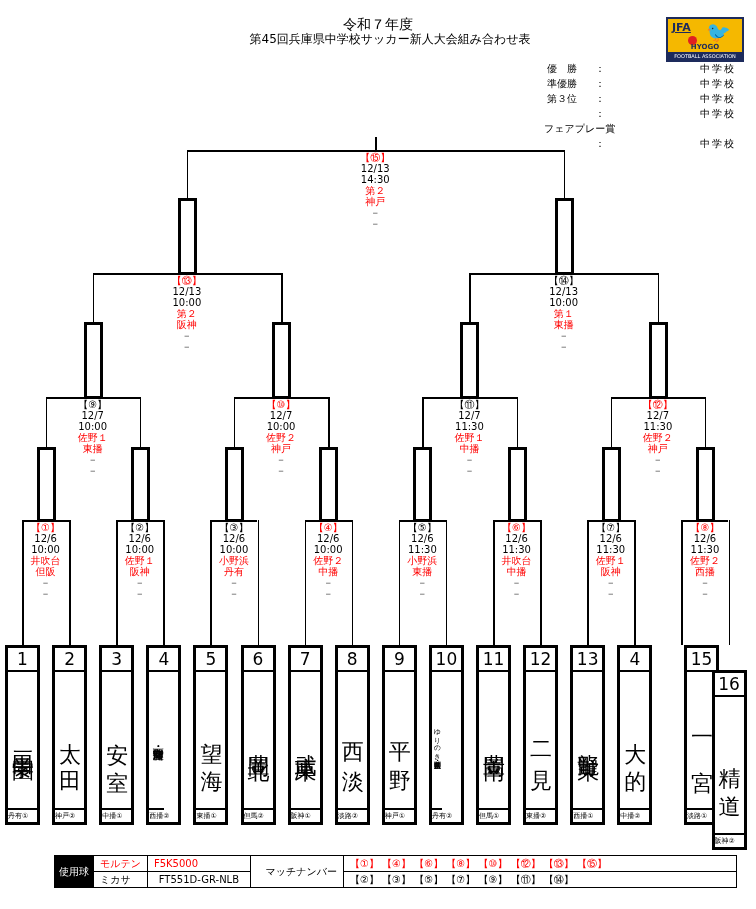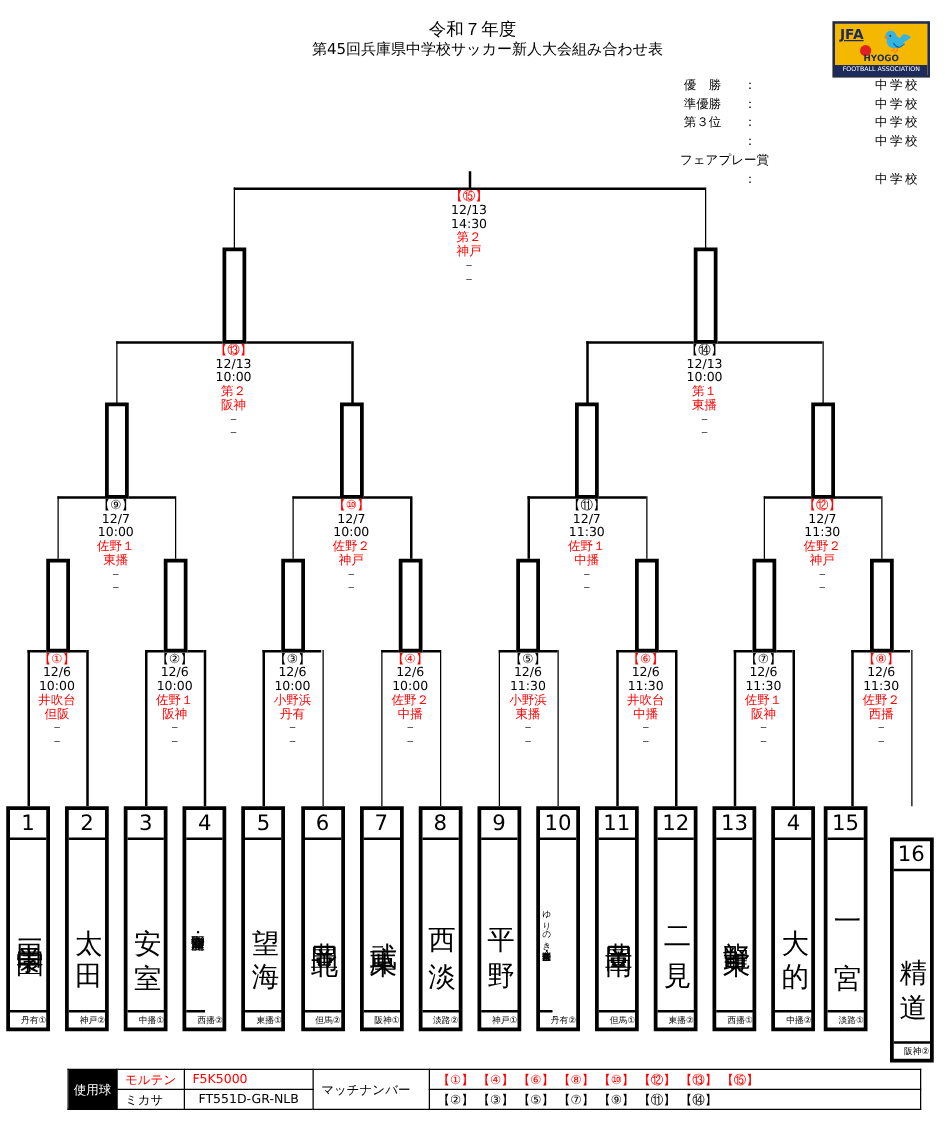--- a/index.html
+++ b/index.html
@@ -21,21 +21,21 @@
   .line { position:absolute; background:#000; }
   .mbox { position:absolute; border:3px solid #000; box-sizing:border-box; background:#fff; }
   .minfo { position:absolute; text-align:center; font-size:10px; line-height:11px; width:60px; }
   .minfo .red { color:#ff0000; }
   .minfo .dash { color:#333; }
   .team { position:absolute; width:35px; height:180px; border:3px solid #000; box-sizing:border-box; background:#fff; }
   .team .num { height:22px; border-bottom:2px solid #000; text-align:center; font-size:17px; line-height:22px; }
   .team .name { height:136px; border-bottom:2px solid #000; display:flex; align-items:center; justify-content:center; writing-mode:vertical-rl; font-size:22px; letter-spacing:3px; }
   .team .name.small { font-size:11px; letter-spacing:0; }
   .team .name.tiny { font-size:7px; letter-spacing:0; }
-  .team .area { text-align:right; font-size:7px; line-height:13px; white-space:nowrap; }
+  .team .area { text-align:left; font-size:7px; line-height:13px; white-space:nowrap; }
   table.foot { position:absolute; left:54px; top:855px; border-collapse:collapse; font-size:10px; }
   table.foot td { border:1px solid #000; padding:0 6px; height:15px; white-space:nowrap; }
   .foot .head { background:#000; color:#fff; font-size:10px; padding:0 4px; }
   .foot .red { color:#ff0000; }
 </style>
 </head>
 <body>
 
 <div class="abs title1">令和７年度</div>
 <div class="abs title2">第45回兵庫県中学校サッカー新人大会組み合わせ表</div>
@@ -340,39 +340,39 @@
     <div class="team" style="left: 570.2px; top: 645px;">
       <div class="num">13</div>
       <div class="name">龍野東</div>
       <div class="area">西播①</div>
     </div>
     <div class="team" style="left: 617.3px; top: 645px;">
       <div class="num">4</div>
       <div class="name">大　的</div>
       <div class="area">中播②</div>
     </div>
-    <div class="team" style="left: 659px; top: 645px;">
+    <div class="team" style="left: 684px; top: 645px;">
       <div class="num">15</div>
       <div class="name">一　宮</div>
       <div class="area">淡路①</div>
     </div>
     <div class="team" style="left: 711.5px; top: 670px;">
       <div class="num">16</div>
       <div class="name">精　道</div>
       <div class="area">阪神②</div>
     </div>
   </div>
 
 <table class="foot">
   <tbody>
       <tr>
     <td class="head" rowspan="2">使用球</td>
     <td class="red">モルテン</td>
     <td class="red" style="text-align:left;width:90px">F5K5000</td>
-    <td rowspan="2" style="text-align:left;width:80px">マッチナンバー</td>
+    <td rowspan="2" style="text-align:right;width:80px">マッチナンバー</td>
     <td class="red" style="width:380px">【①】 【④】 【⑥】 【⑧】 【⑩】 【⑫】 【⑬】 【⑮】</td>
   </tr>
   <tr>
     <td>ミカサ</td>
     <td style="text-align:center">FT551D-GR-NLB</td>
     <td>【②】 【③】 【⑤】 【⑦】 【⑨】 【⑪】 【⑭】</td>
   </tr>
 </tbody>
   </table>
 

